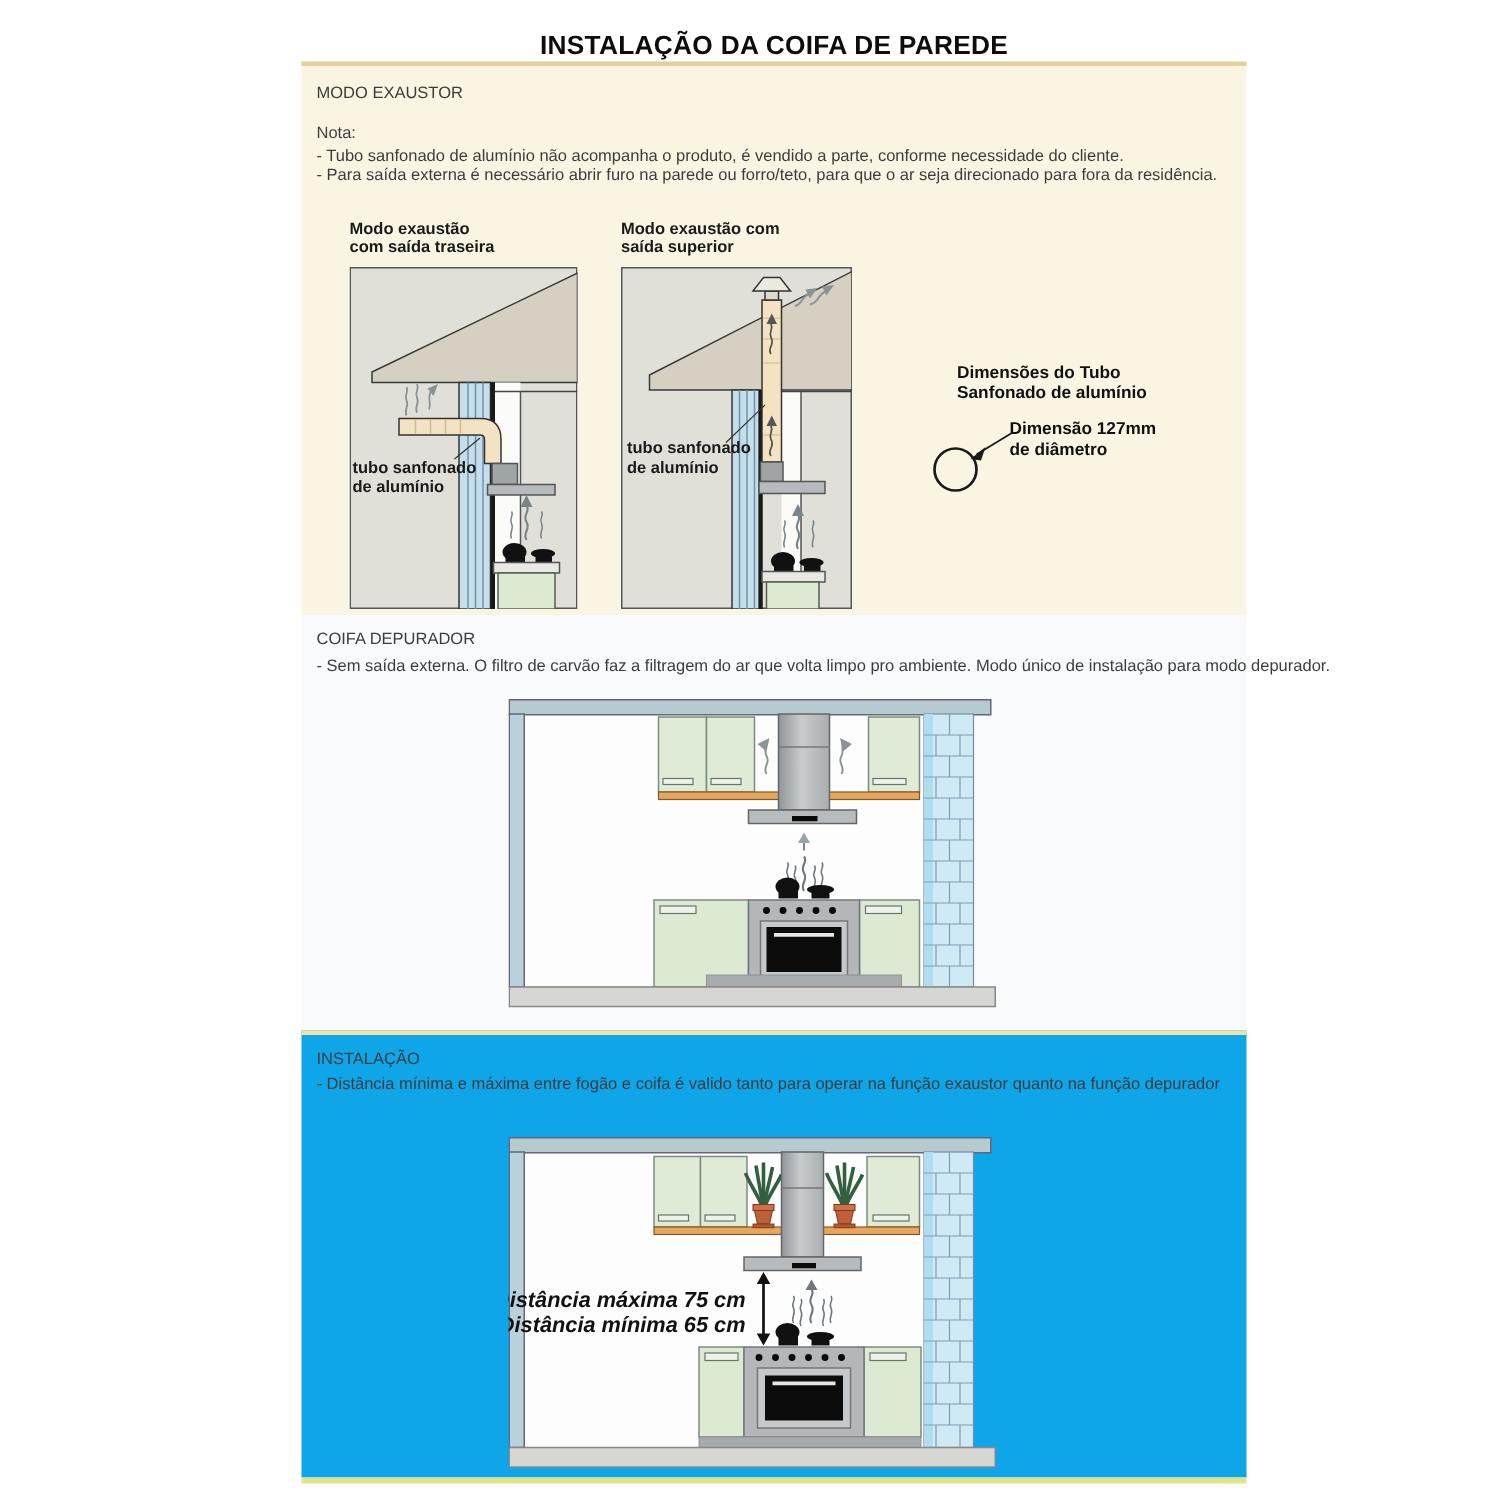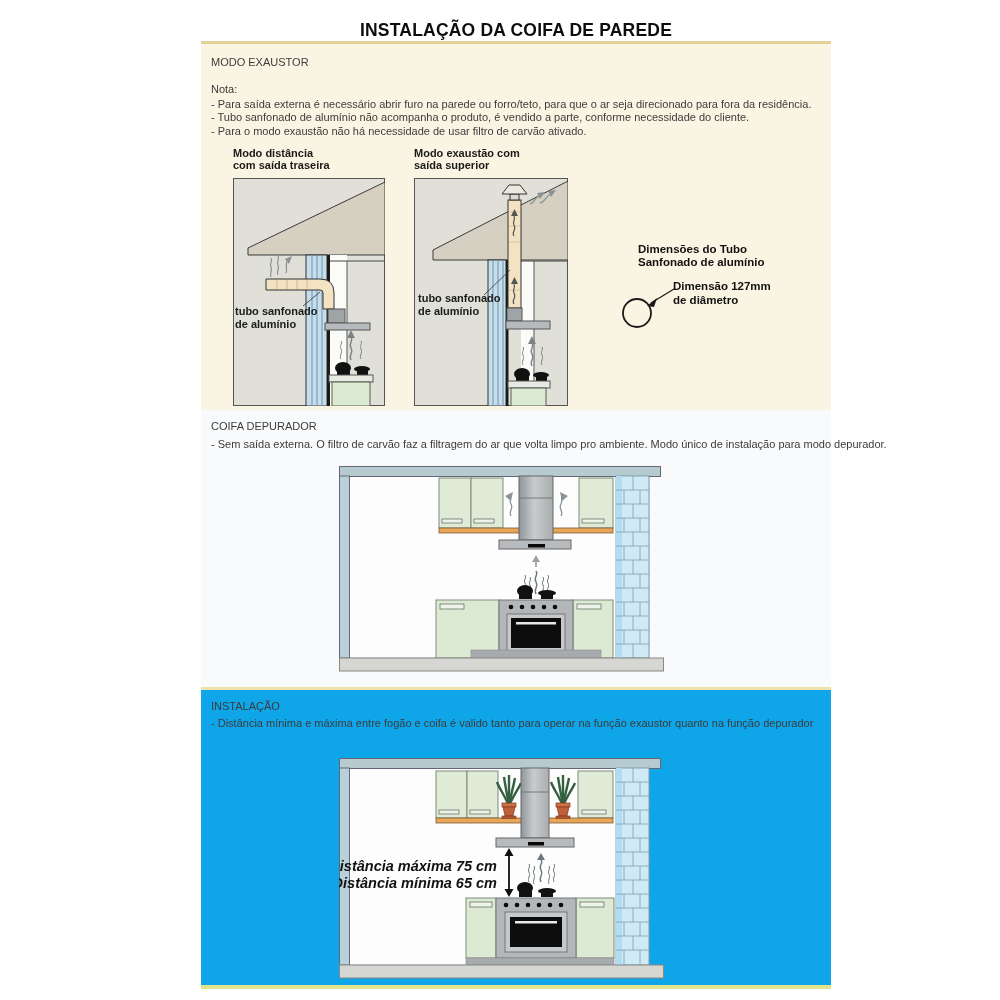--- a/index.html
+++ b/index.html
@@ -25,27 +25,26 @@
 <body>
 
 <div class="page">
 
   <div class="title">INSTALAÇÃO DA COIFA DE PAREDE</div>
 
   <div class="section sec1">
     <div class="h-label" style="top:12px">MODO EXAUSTOR</div>
     <div class="h-label" style="top:39px">Nota:</div>
     <div class="notes" style="top:54px">
+      <div class="note-line">- Tubo sanfonado de alumínio não acompanha o produto, é vendido a parte, conforme necessidade do cliente.</div>
       <div class="note-line">- Para saída externa é necessário abrir furo na parede ou forro/teto, para que o ar seja direcionado para fora da residência.</div>
-      <div class="note-line">- Tubo sanfonado de alumínio não acompanha o produto, é vendido a parte, conforme necessidade do cliente.</div>
-      <div class="note-line">- Para o modo exaustão não há necessidade de usar filtro de carvão ativado.</div>
     </div>
 
     <div class="diag-title" style="left:32px;top:104px">
-      <div>Modo distância</div>
+      <div>Modo exaustão</div>
       <div>com saída traseira</div>
     </div>
     <div class="diag-title" style="left:213px;top:104px">
       <div>Modo exaustão com</div>
       <div>saída superior</div>
     </div>
 
     <svg style="left:32px;top:134px" width="152" height="228" viewBox="0 0 152 228">
       <rect x="0.5" y="0.5" width="151" height="227" fill="#e0e0d8" stroke="#555"></rect>
       <polygon points="15,70 152,4 152,77 15,77" fill="#d6d0c2" stroke="#3a3a3a" stroke-width="1"></polygon>

